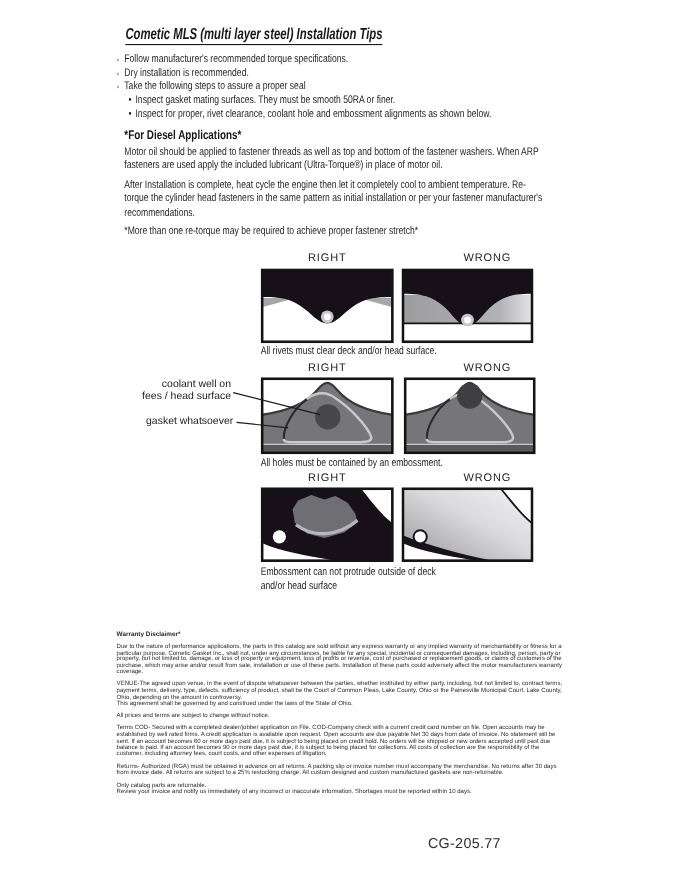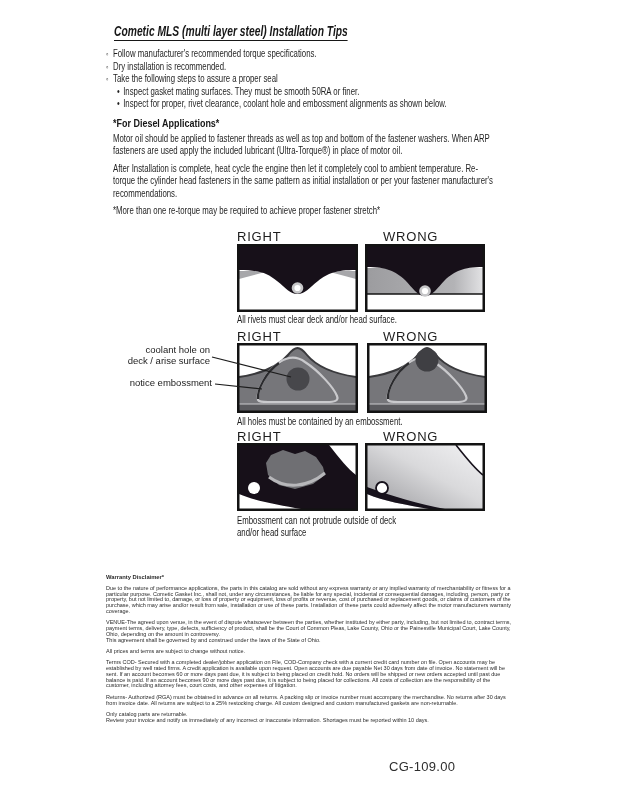--- a/index.html
+++ b/index.html
@@ -24,21 +24,21 @@
   .b{display:flex;}
   .b .m{width:9px;flex:none;font-size:9px;}
   .b.sub{margin-left:14px;}
   .b.sub .m{width:8px;font-size:10px;}
   .diesel-h{left:113px;top:117px;font-size:11.5px;font-weight:bold;color:#171717;white-space:nowrap;}
   .para{font-size:10px;line-height:12.3px;}
   .p1{left:113px;top:133px;width:500px;}
   .p2{left:113px;top:163px;width:495px;}
   .p3{left:113px;top:205px;width:500px;}
   
-  .dlabel{font-size:13px;letter-spacing:0.8px;color:#1c1c1c;white-space:nowrap;}
+  .dlabel{font-size:10px;letter-spacing:0.8px;color:#1c1c1c;text-align:center;white-space:nowrap;}
   .dl-left{left:237px;width:121px;}
   .dl-right{left:383px;width:120px;}
   .dbox{width:121px;height:68px;display:block;}
   .dbox2{height:70px;}
   .caption{font-size:10px;line-height:12px;color:#1c1c1c;white-space:nowrap;}
   .side-label{font-size:9.5px;line-height:10.5px;color:#1c1c1c;text-align:right;width:150px;}
   .legal{left:106px;top:575px;width:408px;font-size:5.5px;line-height:5.8px;color:#2b2b2b;}
   .legal .lh{font-weight:bold;font-size:5.8px;margin:0 0 5px 0;}
   .legal p{margin:0 0 5.5px 0;}
   .footer-code{left:389px;top:759px;font-size:13px;color:#2e2e2e;letter-spacing:0.3px;}
@@ -112,24 +112,24 @@
     <rect x="1.25" y="1.25" width="117.5" height="65.5" fill="none" stroke="#131313" stroke-width="2.5"></rect>
   </svg>
 </div>
 
 <div class="abs caption cond" style="left:237px;top:314px">All rivets must clear deck and/or head surface.</div>
 
 <div class="abs dlabel dl-left" style="top:329px">RIGHT</div>
 <div class="abs dlabel dl-right" style="top:329px">WRONG</div>
 
 <div class="abs side-label" style="left:60px;top:345px">
-  <div>coolant hole on</div>
-  <div>deck / arise surface</div>
-</div>
-<div class="abs side-label" style="left:62px;top:378px">notice embossment</div>
+  <div>coolant well on</div>
+  <div>fees / head surface</div>
+</div>
+<div class="abs side-label" style="left:62px;top:378px">gasket whatsoever</div>
 
 <div class="abs" style="left:237px;top:343px">
   <svg class="dbox dbox2" viewBox="0 0 121 70">
     <rect x="0" y="0" width="121" height="70" fill="#ffffff"></rect>
     <path d="M2,34 C22,31 41,24 51,12 C55,7 58,5 60.5,5 C63,5 66,7 70,12 C80,24 99,31 119,34 L119,68 L2,68 Z" fill="#76767a"></path>
     <path d="M2,34 C22,31 41,24 51,12 C55,7 58,5 60.5,5 C63,5 66,7 70,12 C80,24 99,31 119,34" fill="none" stroke="#39393c" stroke-width="2"></path>
     <rect x="2" y="61" width="117" height="7" fill="#5a5a5e"></rect>
     <line x1="2" y1="61" x2="119" y2="61" stroke="#c9c9cc" stroke-width="1"></line>
     <path d="M21,57 C19,49 29,28 43,19 C52,13 60,13 68,19 C82,28 97,45 100,53 C102,58 97,59 90,59 L31,59 C25,59 22,59 21,57 Z" fill="none" stroke="#c9c9cc" stroke-width="2.2"></path>
     <path d="M21,56 C20,47 29,29 42,20" fill="none" stroke="#2b2b2e" stroke-width="2.2"></path>
@@ -205,13 +205,13 @@
   </p>
   <p>All prices and terms are subject to change without notice.</p>
   <p>Terms COD- Secured with a completed dealer/jobber application on File, COD-Company check with a current credit card number on file.  Open accounts may be established by well rated firms.  A credit application is available upon request.  Open accounts are due payable Net 30 days from date of invoice.  No statement will be sent.  If an account becomes 60 or more days past due, it is subject to being placed on credit hold.  No orders will be shipped or new orders accepted until past due balance is paid.  If an account becomes 90 or more days past due, it is subject to being placed for collections.  All costs of collection are the responsibility of the customer, including attorney fees, court costs, and other expenses of litigation.</p>
   <p>Returns- Authorized (RGA) must be obtained in advance on all returns.  A packing slip or invoice number must accompany the merchandise.  No returns after 30 days from invoice date.  All returns are subject to a 25% restocking charge.  All custom designed and custom manufactured gaskets are non-returnable.</p>
   <p>
     <span style="display:block">Only catalog parts are returnable.</span>
     <span style="display:block">Review your invoice and notify us immediately of any incorrect or inaccurate information.  Shortages must be reported within 10 days.</span>
   </p>
 </div>
 
-<div class="abs footer-code">CG-109.00</div>
+<div class="abs footer-code">CG-205.77</div>
 
 </body></html>

